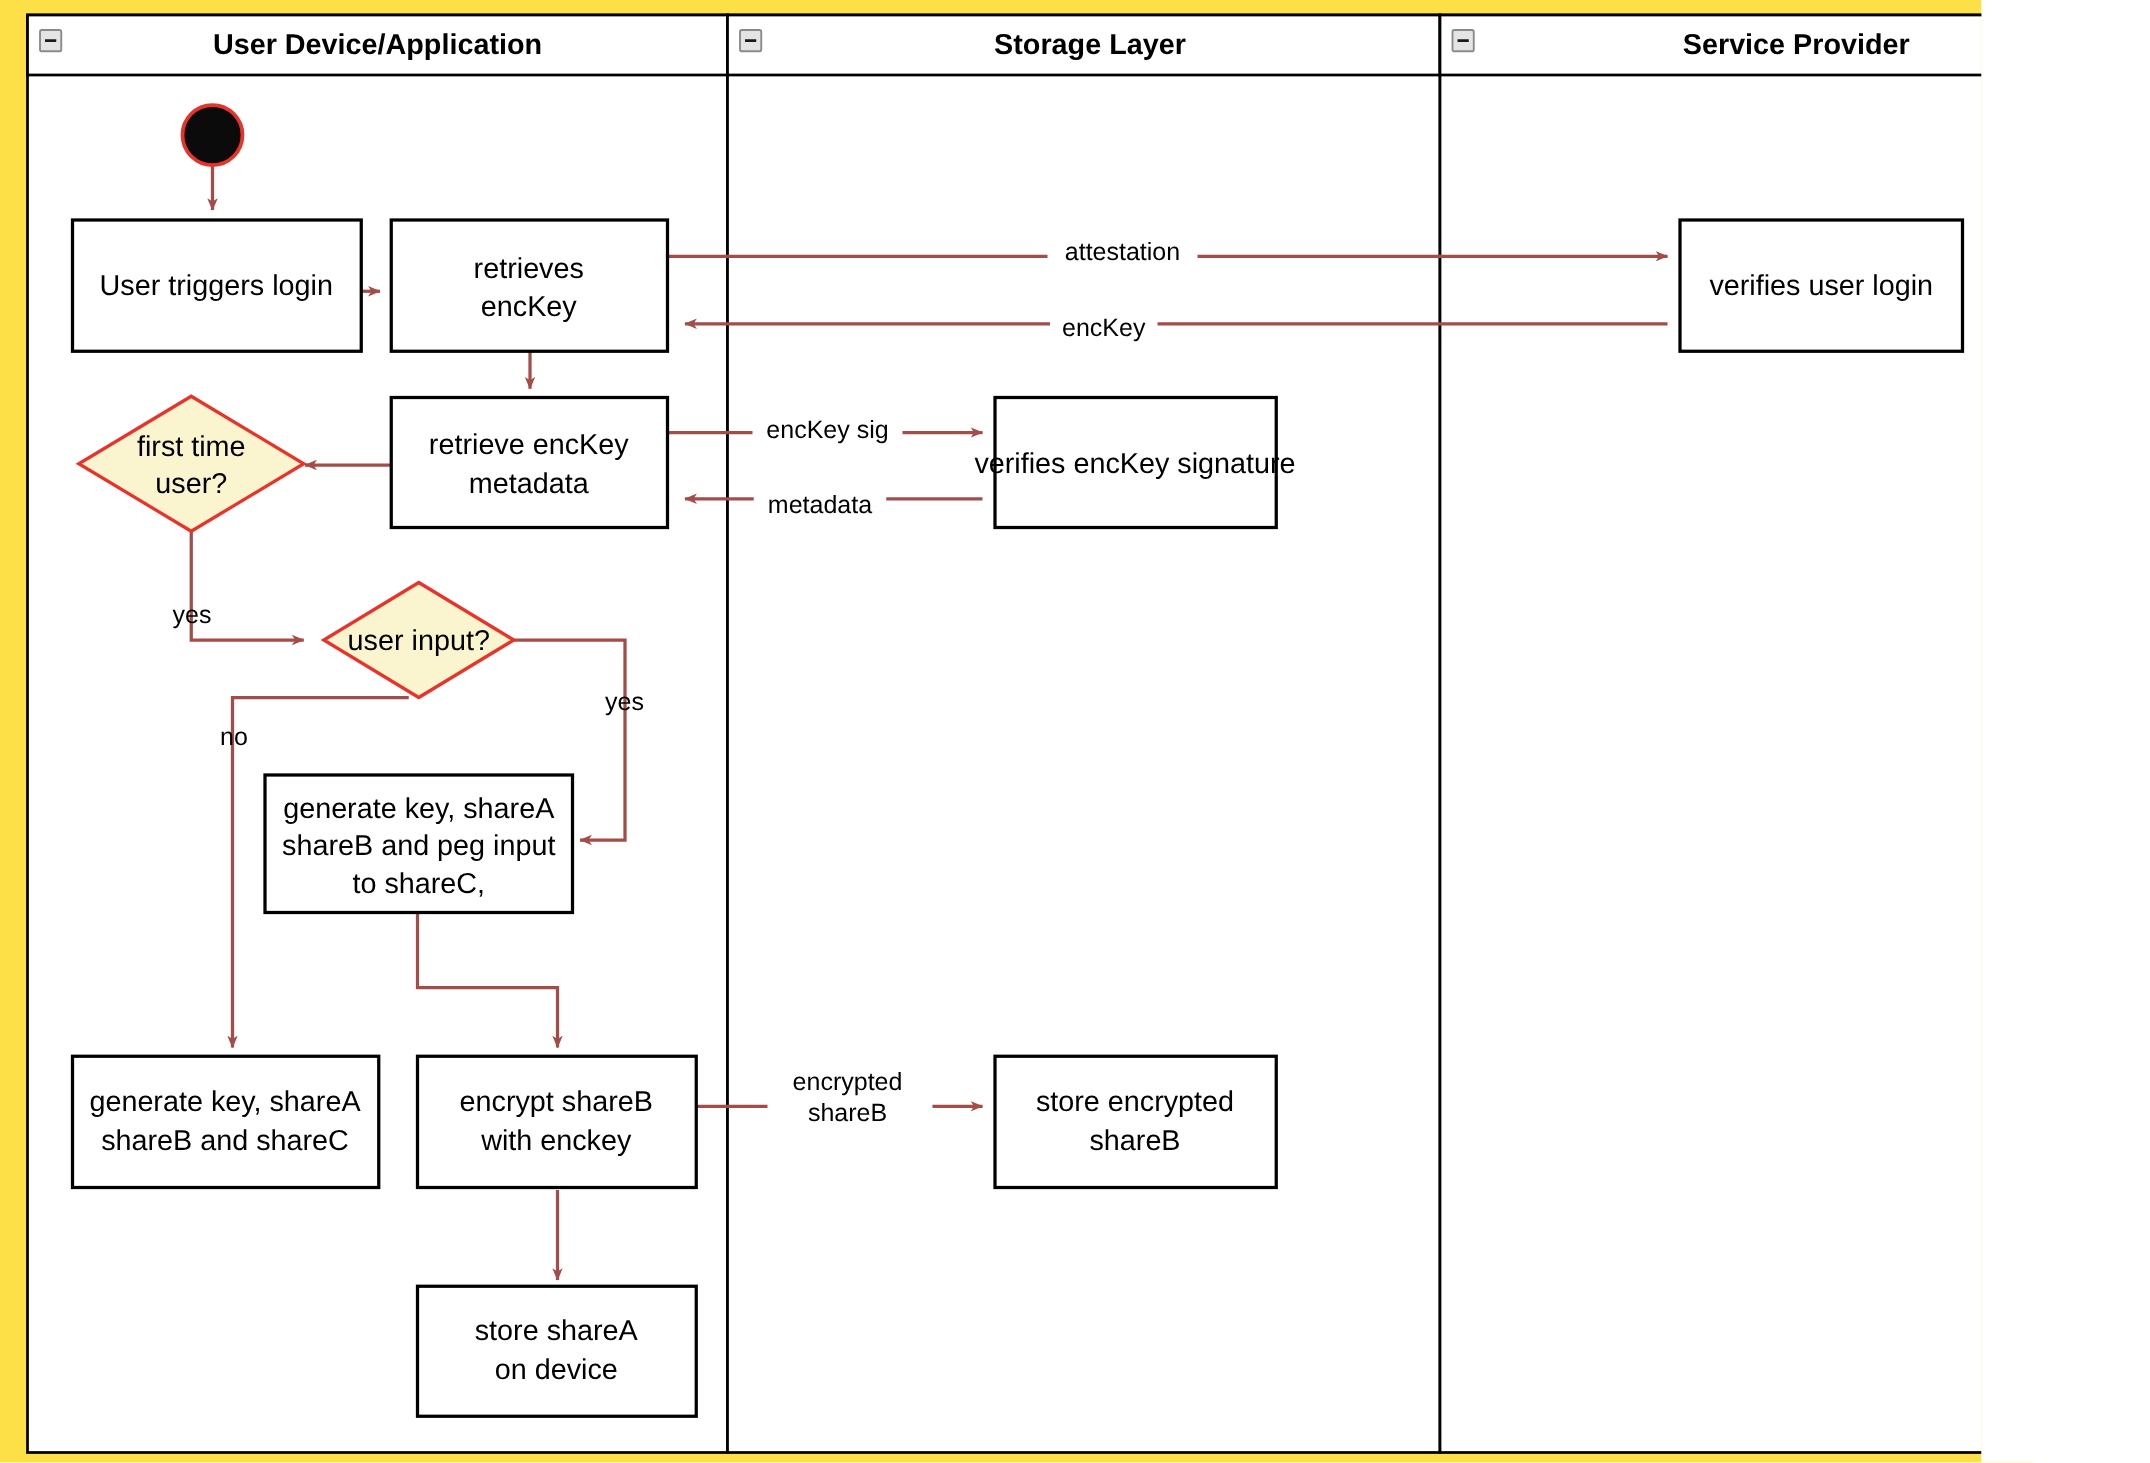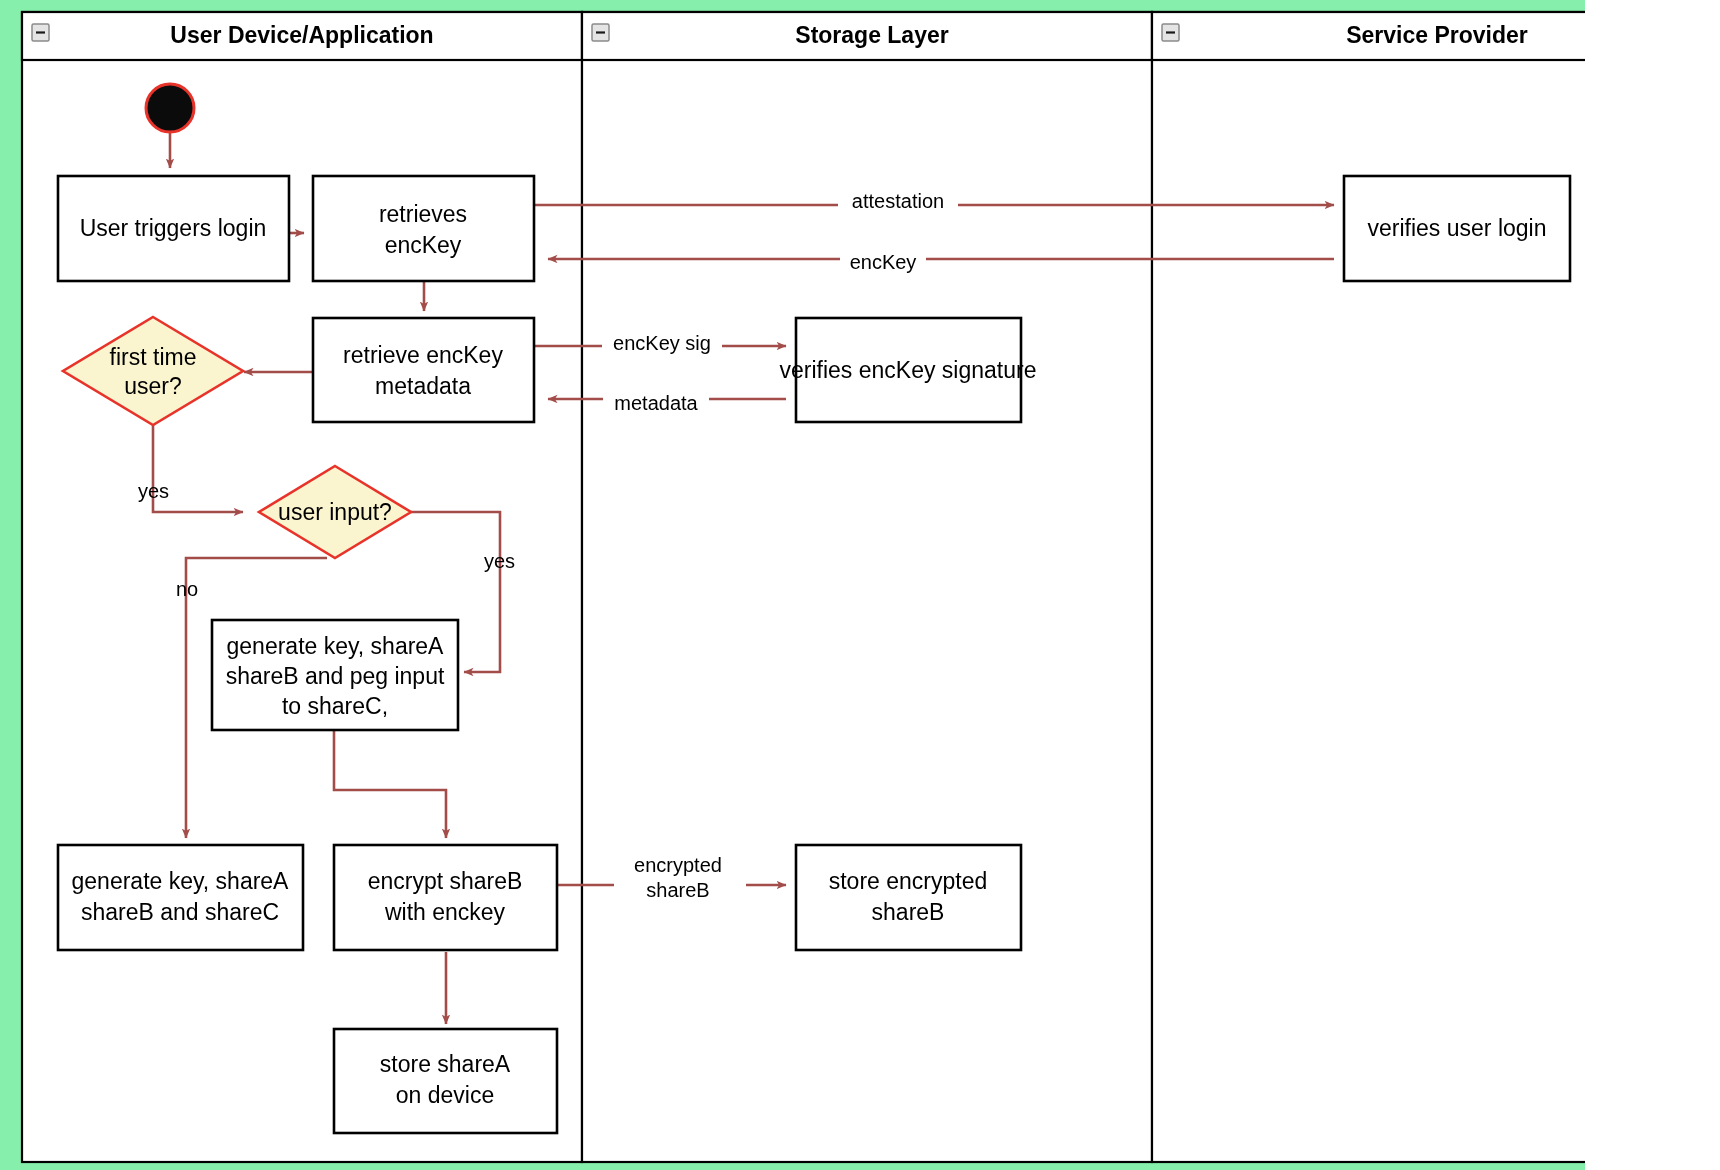--- a/index.html
+++ b/index.html
@@ -5,21 +5,21 @@
   html, body {
     margin: 0;
     padding: 0;
     background: #ffffff;
     font-family: "Liberation Sans", sans-serif;
   }
   #canvas {
     position: relative;
     width: 1585px;
     height: 1170px;
-    background: #86efac;
+    background: #fde047;
     overflow: hidden;
   }
   svg.diagram {
     position: absolute;
     left: 0;
     top: 0;
     width: 1720px;
     height: 1170px;
   }
   .lane-rect {

